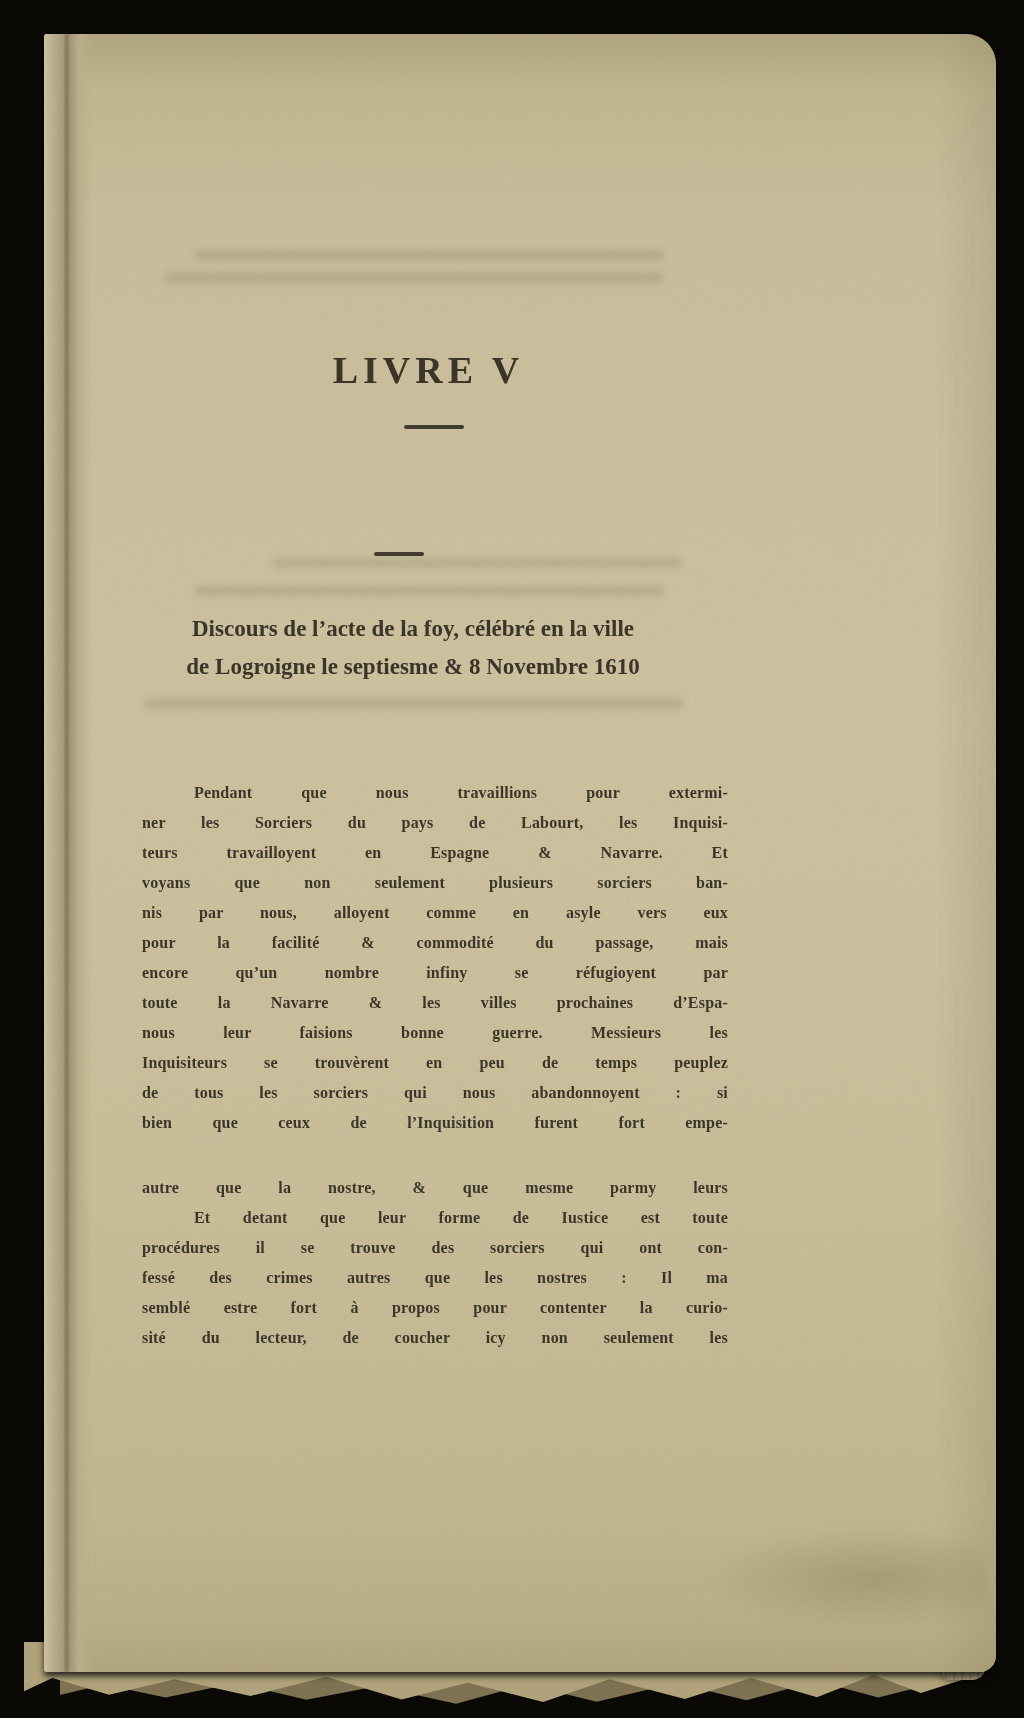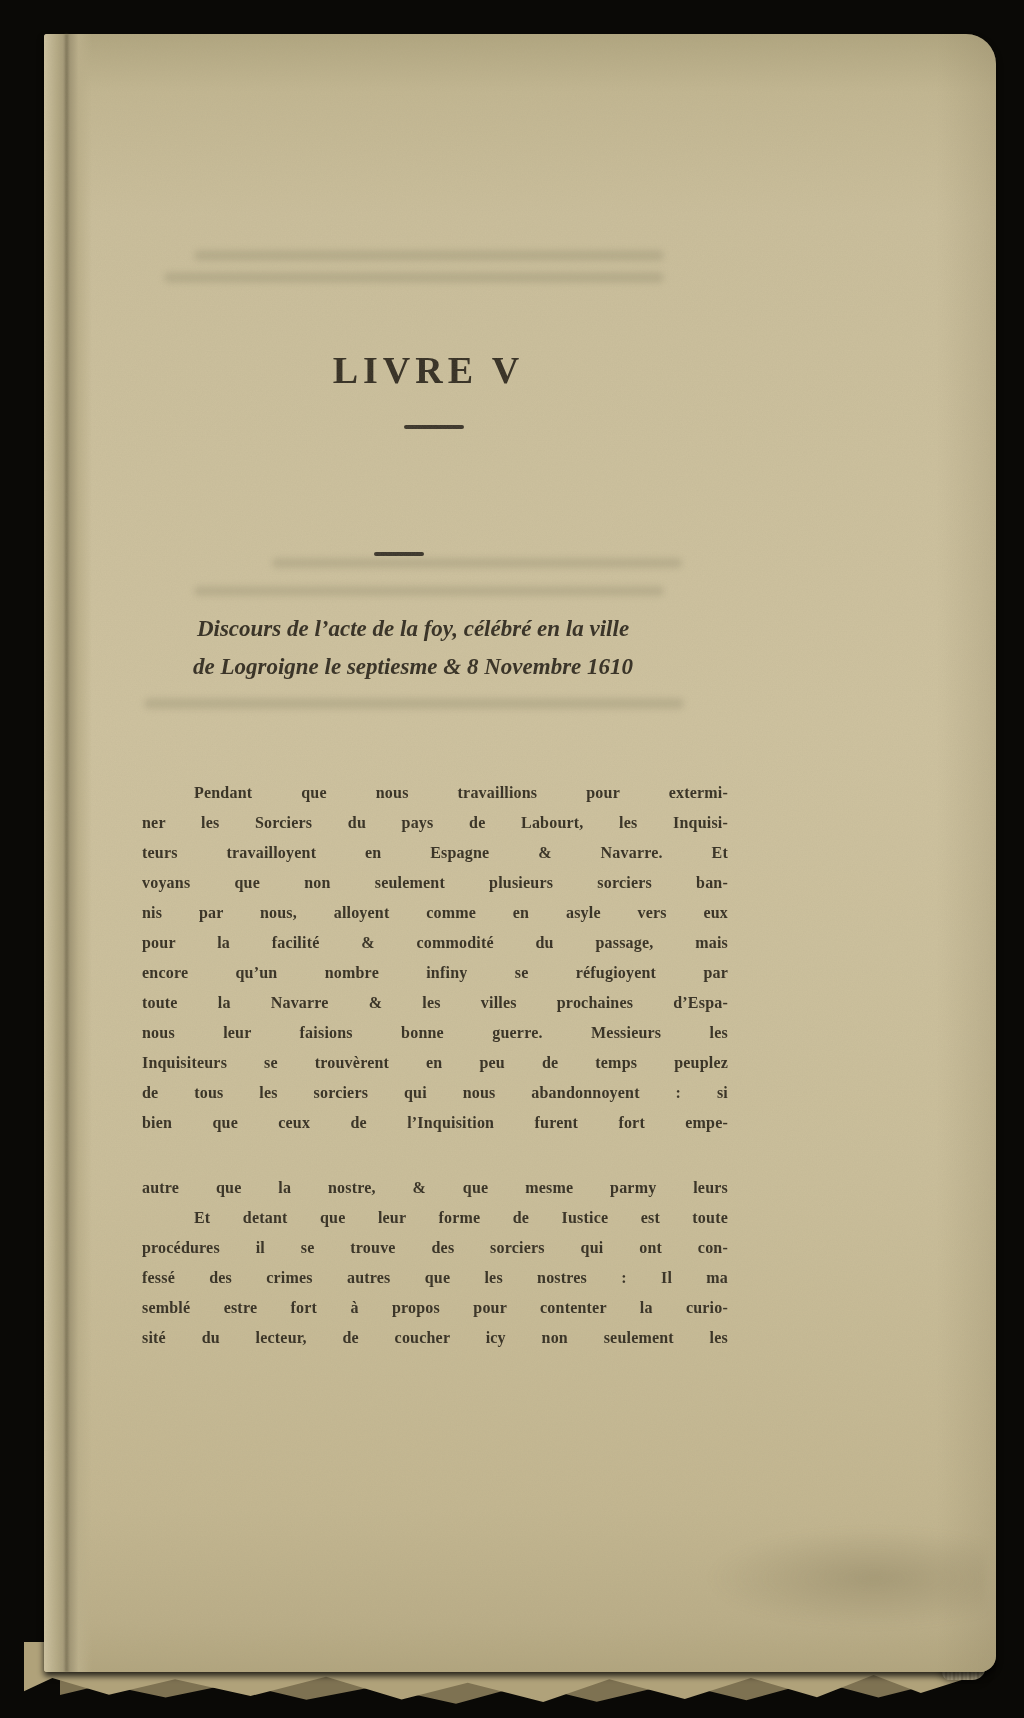--- a/index.html
+++ b/index.html
@@ -86,21 +86,21 @@
   }
   .rule{position:absolute;height:4px;background:#3a342a;border-radius:2px;}
   .rule1{top:391px;left:360px;width:60px;}
   .rule2{top:518px;left:330px;width:50px;}
   .discourse-title{
     position:absolute;top:455px;left:92px;width:585px;
     text-align:center;font-size:26px;font-weight:700;letter-spacing:1px;
   }
   .subtitle{
     position:absolute;top:576px;left:84px;width:570px;
-    text-align:center;font-style:italic;font-weight:700;
+    text-align:center;font-weight:700;
     font-size:23px;line-height:38px;color:#332d22;
   }
   .body-text{
     position:absolute;top:744px;left:98px;width:586px;
     font-size:16px;line-height:30px;font-weight:700;color:#342e22;
     letter-spacing:.2px;
   }
   .jl{text-align:justify;text-align-last:justify;}
   .indent{text-indent:52px;}
   .endline{text-align-last:left;}

